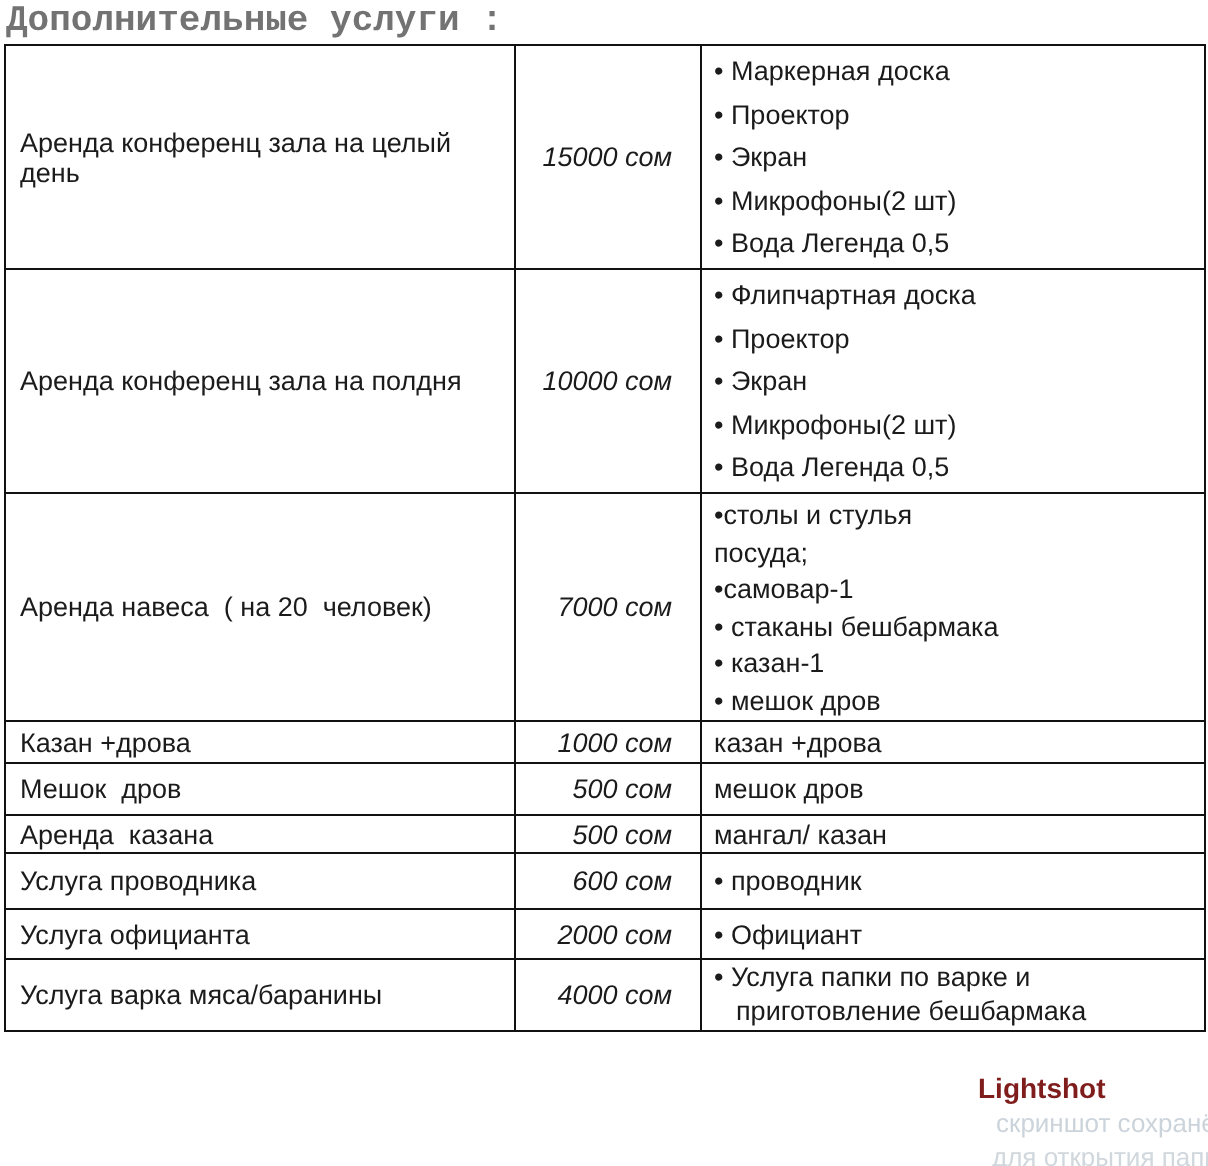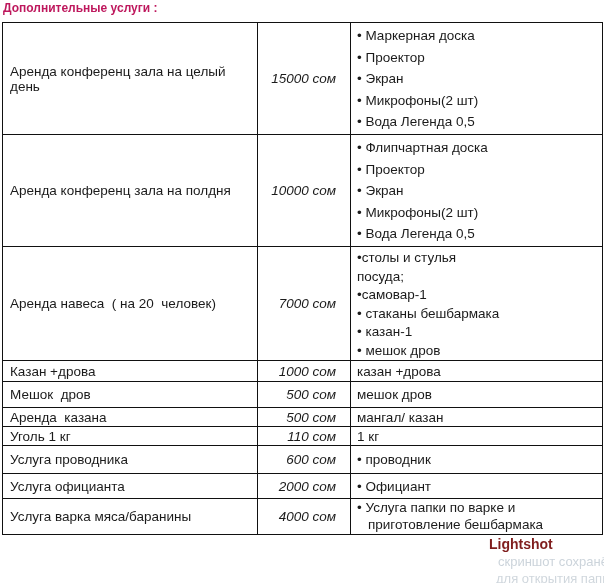--- a/index.html
+++ b/index.html
@@ -6,22 +6,23 @@
   body {
     width:604px; height:583px;
     background:#ffffff;
     font-family:"Liberation Sans", sans-serif;
     color:#1b1b1b;
     position:relative;
     overflow:hidden;
   }
   .page-title {
     position:absolute; left:3px; top:1px;
-    font-size:12px; font-weight:bold; color:#be185d;
+    font-size:18px; font-weight:bold; color:#737373;
     z-index:3;
+    font-family:Liberation Mono, monospace;
   }
   .watermark { position:absolute; z-index:1; white-space:nowrap; }
   .wm-brand  { left:489px; top:536px; font-size:14px; font-weight:bold; color:#7f1d1d; }
   .wm-msg    { left:498px; top:554px; font-size:13px; color:#ccd4db; }
   .wm-action { left:496px; top:571px; font-size:13px; color:#d0d7dd; }
 
   table.services {
     position:absolute; left:2px; top:22px;
     width:600px;
     border-collapse:collapse;
@@ -119,27 +120,20 @@
         <div>мешок дров</div>
       </td>
     </tr>
     <tr style="height:19px">
       <td class="service">Аренда  казана</td>
       <td class="price">500 сом</td>
       <td class="details">
         <div>мангал/ казан</div>
       </td>
     </tr>
-    <tr style="height:19px">
-      <td class="service">Уголь 1 кг</td>
-      <td class="price">110 сом</td>
-      <td class="details">
-        <div>1 кг</div>
-      </td>
-    </tr>
     <tr style="height:28px">
       <td class="service">Услуга проводника</td>
       <td class="price">600 сом</td>
       <td class="details">
         <div>• проводник</div>
       </td>
     </tr>
     <tr style="height:25px">
       <td class="service">Услуга официанта</td>
       <td class="price">2000 сом</td>

